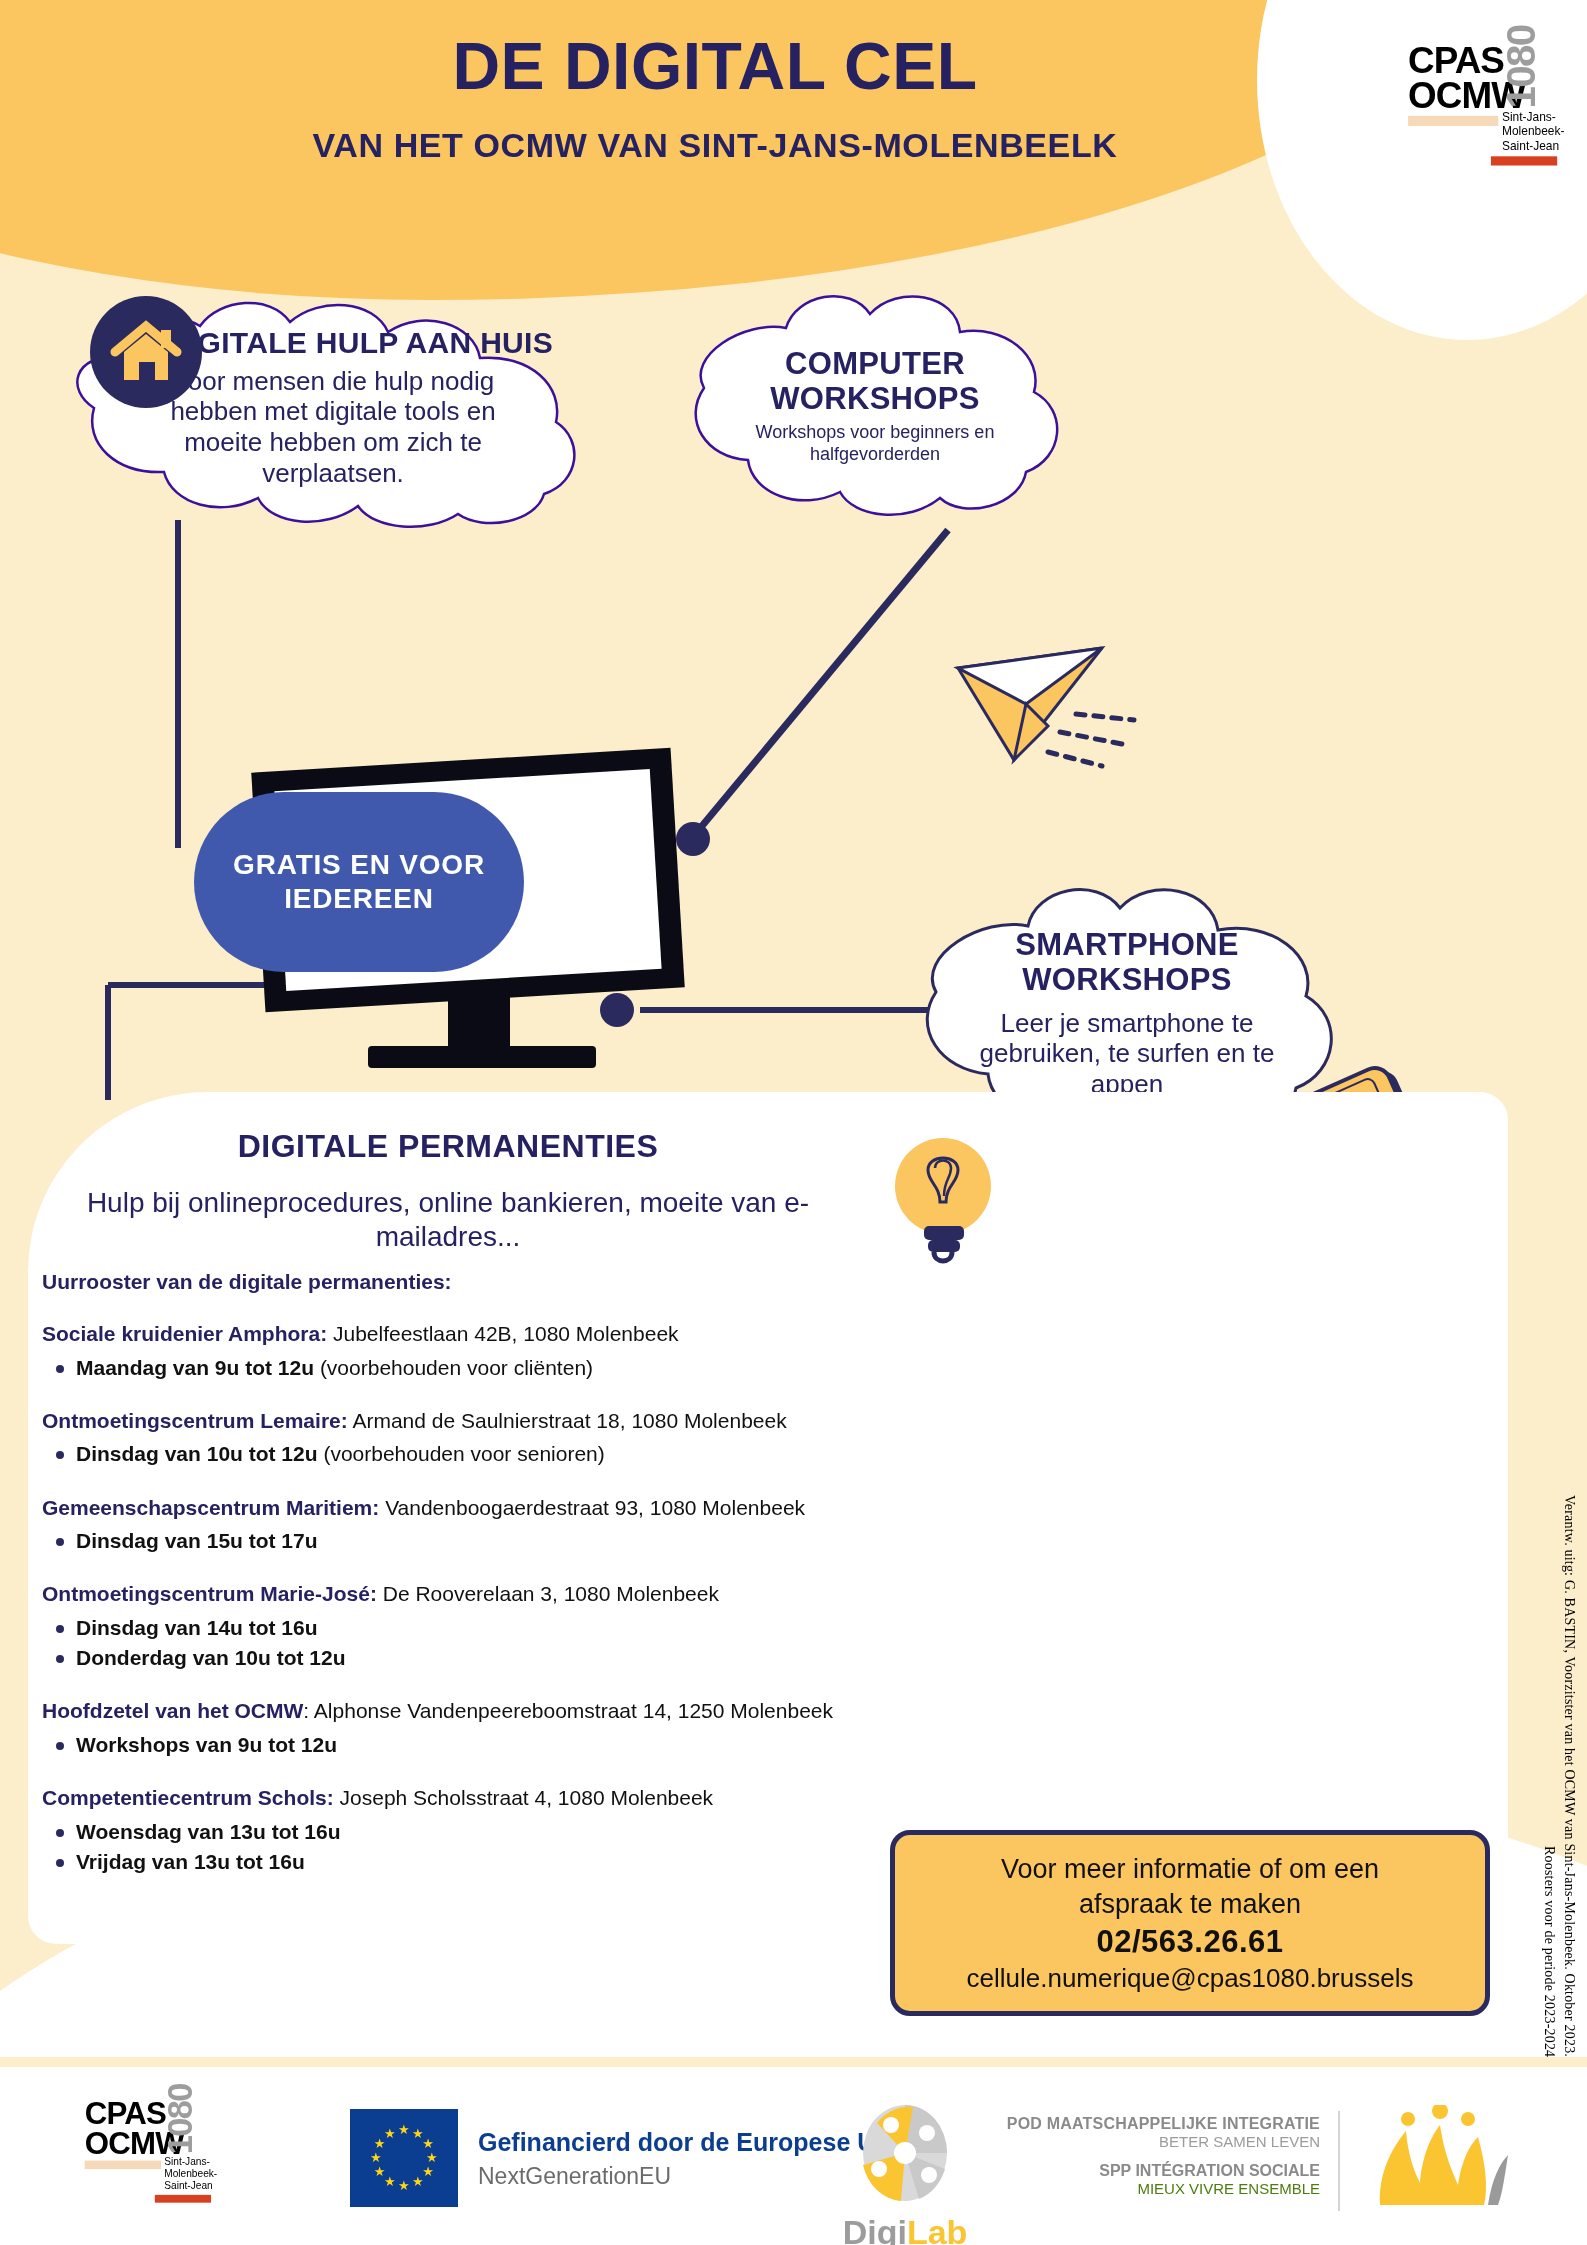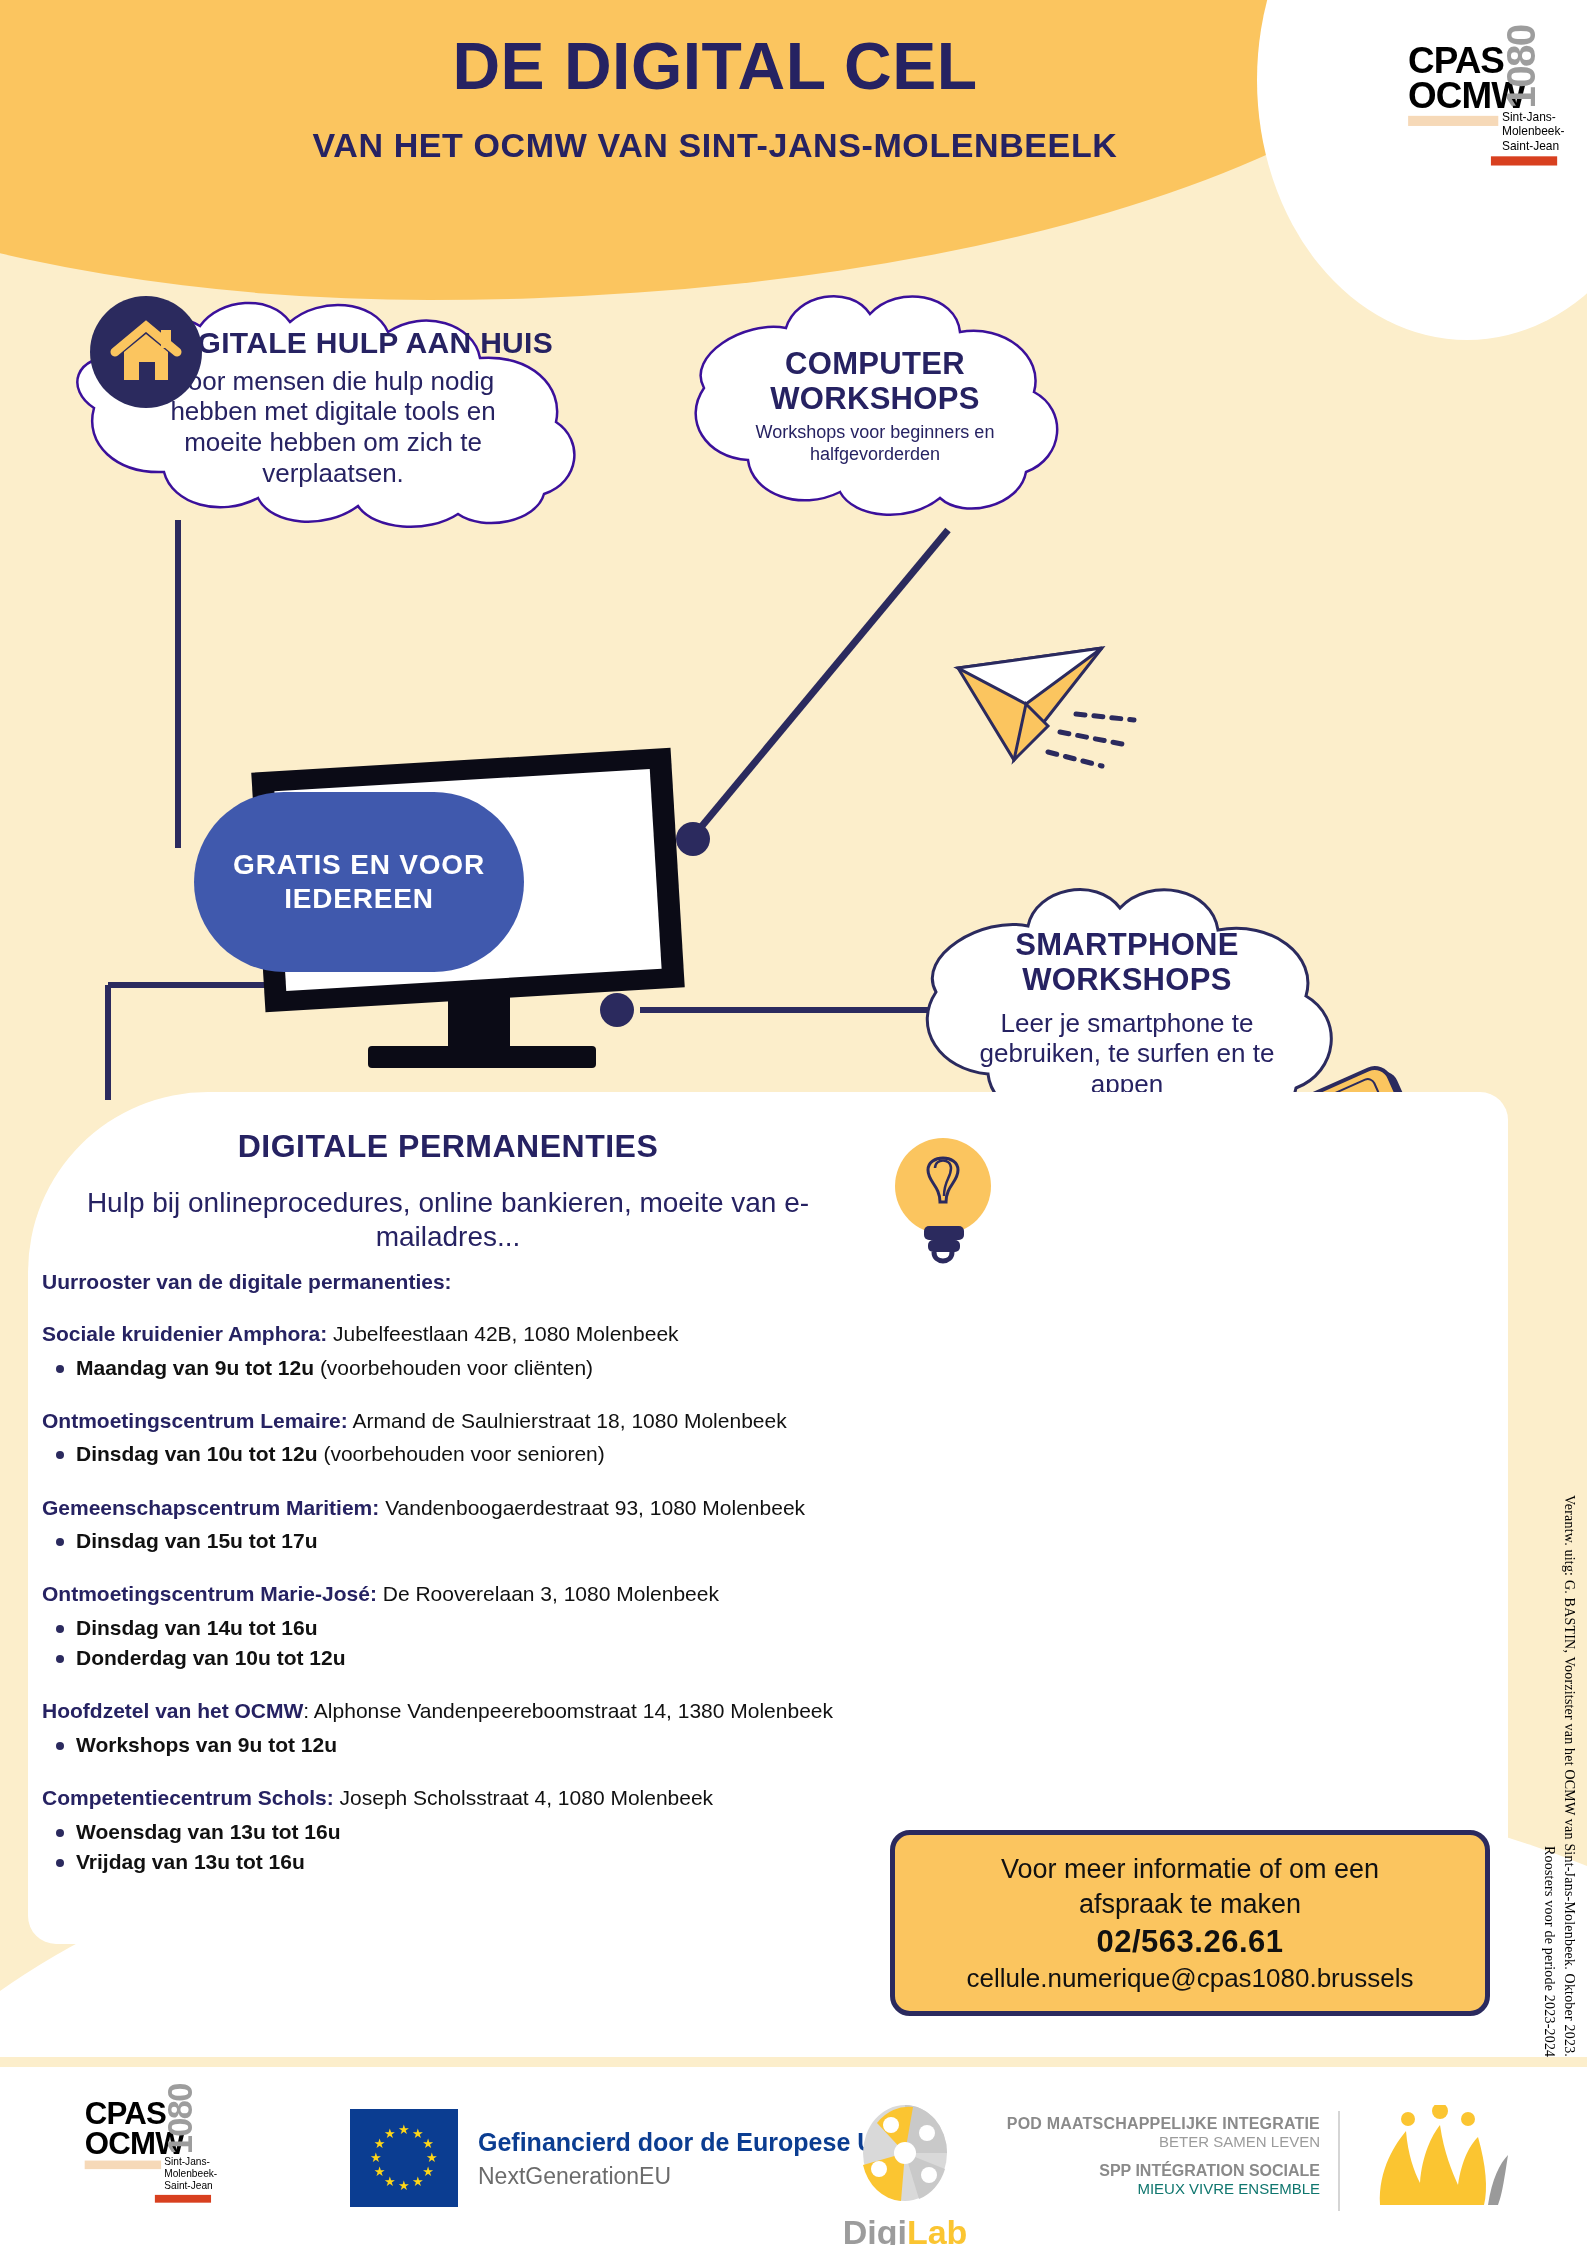--- a/index.html
+++ b/index.html
@@ -212,21 +212,21 @@
 
   .digilab{ position:absolute; left:830px; top:36px; width:150px; text-align:center;}
   .digilab-name{ font-size:34px; font-weight:bold; margin-top:2px;}
   .digilab-name .a{ color:#9c9c9c;}
   .digilab-name .b{ color:#fbc531;}
 
   .pod{ position:absolute; left:1000px; top:48px; text-align:right; width:320px; }
   .pod-l1{ font-size:16px; font-weight:bold; color:#8a8a8a; letter-spacing:.2px;}
   .pod-l2{ font-size:15px; color:#9b9b9b; }
   .pod-l3{ font-size:16px; font-weight:bold; color:#8a8a8a; margin-top:12px;}
-  .pod-l4{ font-size:15px; color:#0f766e; }
+  .pod-l4{ font-size:15px; color:#4d7c0f; }
   .pod-divider{ position:absolute; left:1338px; top:44px; width:2px; height:100px; background:#d5d5d5;}
   .pod-flame{ position:absolute; left:1362px; top:38px; }
 
   
   .vcredit{
     position:absolute; right:4px; bottom:178px;
     writing-mode:vertical-rl;
     font-family:"Liberation Serif", serif;
     font-size:14px; color:#000; letter-spacing:.2px; white-space:nowrap;
   }
@@ -398,21 +398,21 @@
           </ul>
         </div>
         <div class="sched-item">
           <div class="sched-head"><b>Ontmoetingscentrum Marie-José:</b><span> De Rooverelaan 3, 1080 Molenbeek</span></div>
           <ul>
             <li><span>Dinsdag van 14u tot 16u</span></li>
             <li><span>Donderdag van 10u tot 12u</span></li>
           </ul>
         </div>
         <div class="sched-item">
-          <div class="sched-head"><b>Hoofdzetel van het OCMW</b><span>: Alphonse Vandenpeereboomstraat 14, 1380 Molenbeek</span></div>
+          <div class="sched-head"><b>Hoofdzetel van het OCMW</b><span>: Alphonse Vandenpeereboomstraat 14, 1250 Molenbeek</span></div>
           <ul>
             <li><span>Workshops  van 9u tot 12u</span></li>
           </ul>
         </div>
         <div class="sched-item">
           <div class="sched-head"><b>Competentiecentrum Schols:</b><span> Joseph Scholsstraat 4, 1080 Molenbeek</span></div>
           <ul>
             <li><span>Woensdag van 13u tot 16u</span></li>
             <li><span>Vrijdag van 13u tot 16u</span></li>
           </ul>

